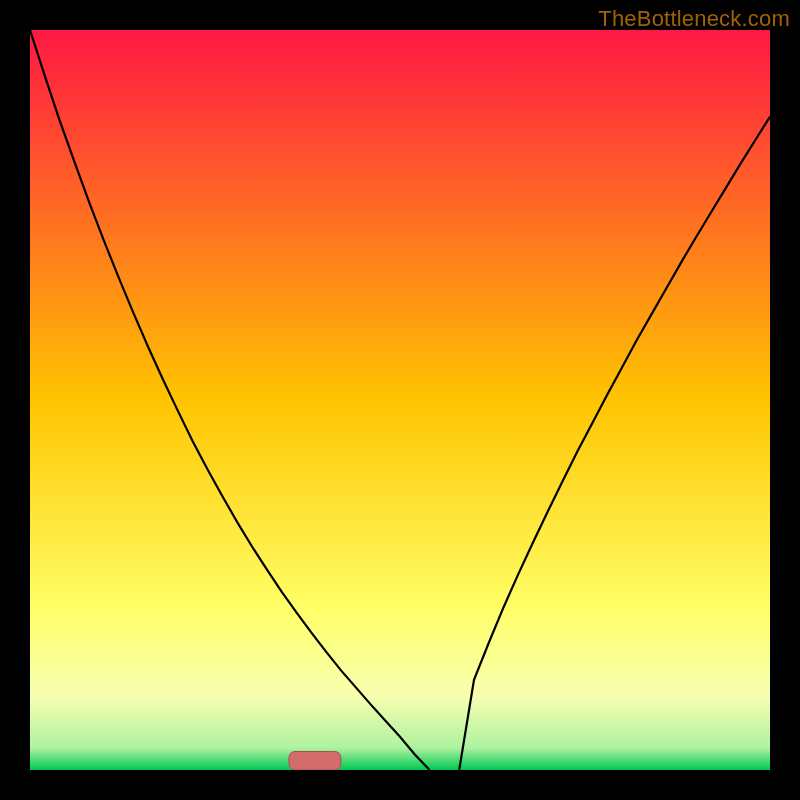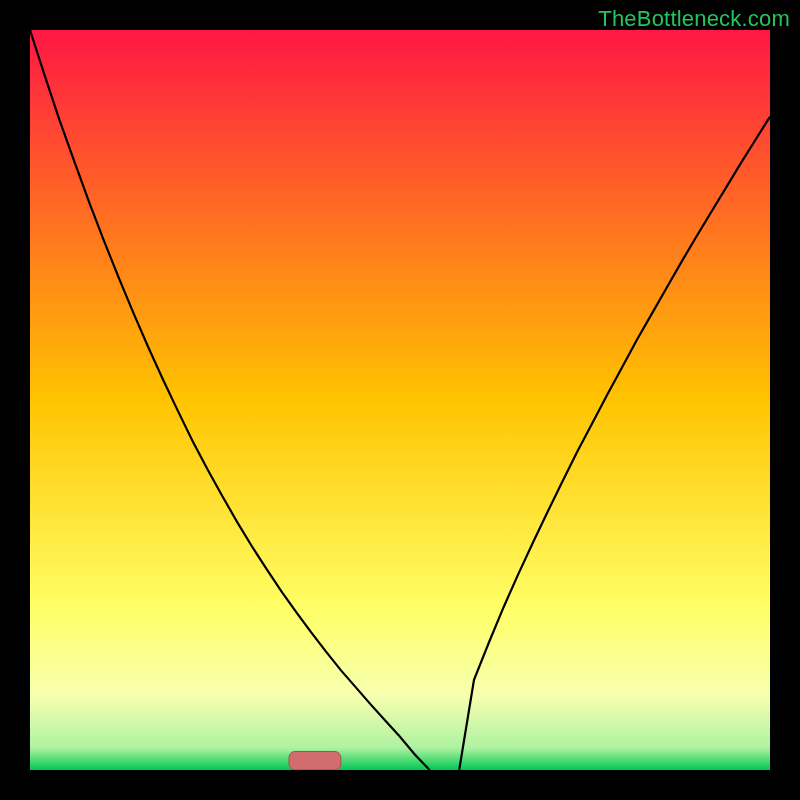--- a/index.html
+++ b/index.html
@@ -22,21 +22,21 @@
     left: 30px;
     top: 30px;
     width: 740px;
     height: 740px;
     overflow: hidden;
   }
   .watermark {
     position: absolute;
     top: 6px;
     right: 10px;
-    color: #22c55e;
+    color: #a16207;
     font-size: 22px;
     font-weight: 500;
     letter-spacing: 0.2px;
     user-select: none;
   }
 </style>
 </head>
 <body>
 
 <div class="frame">

